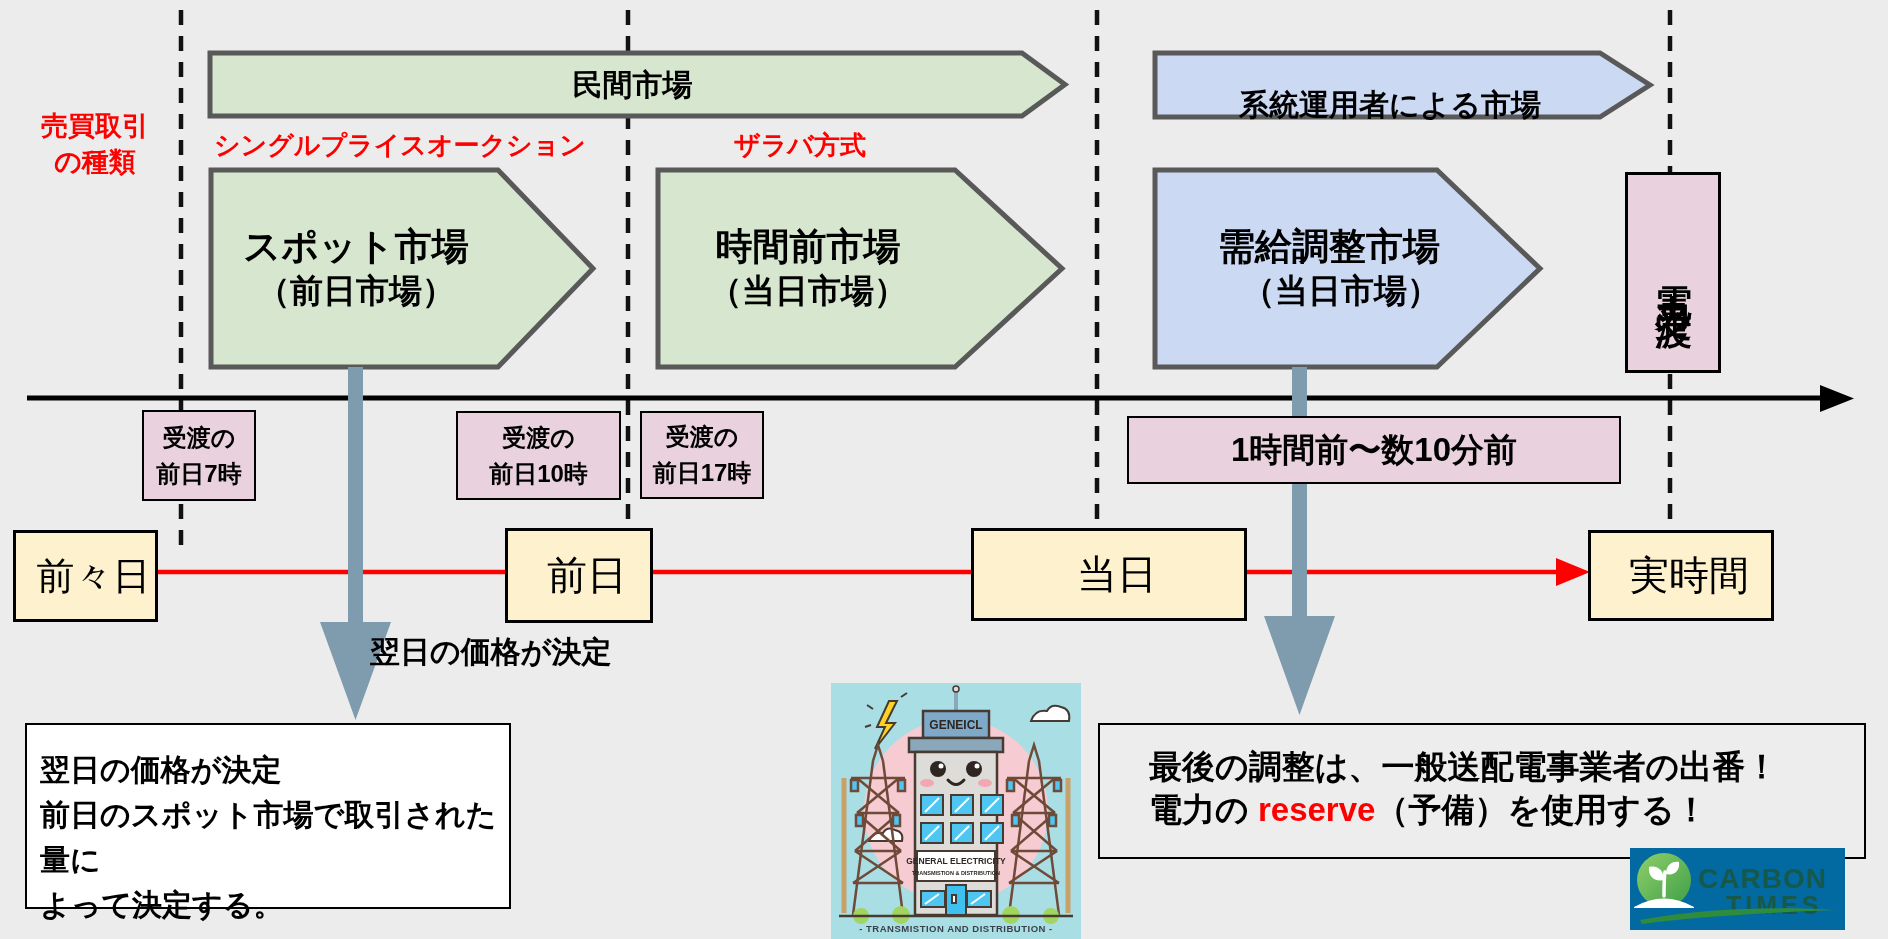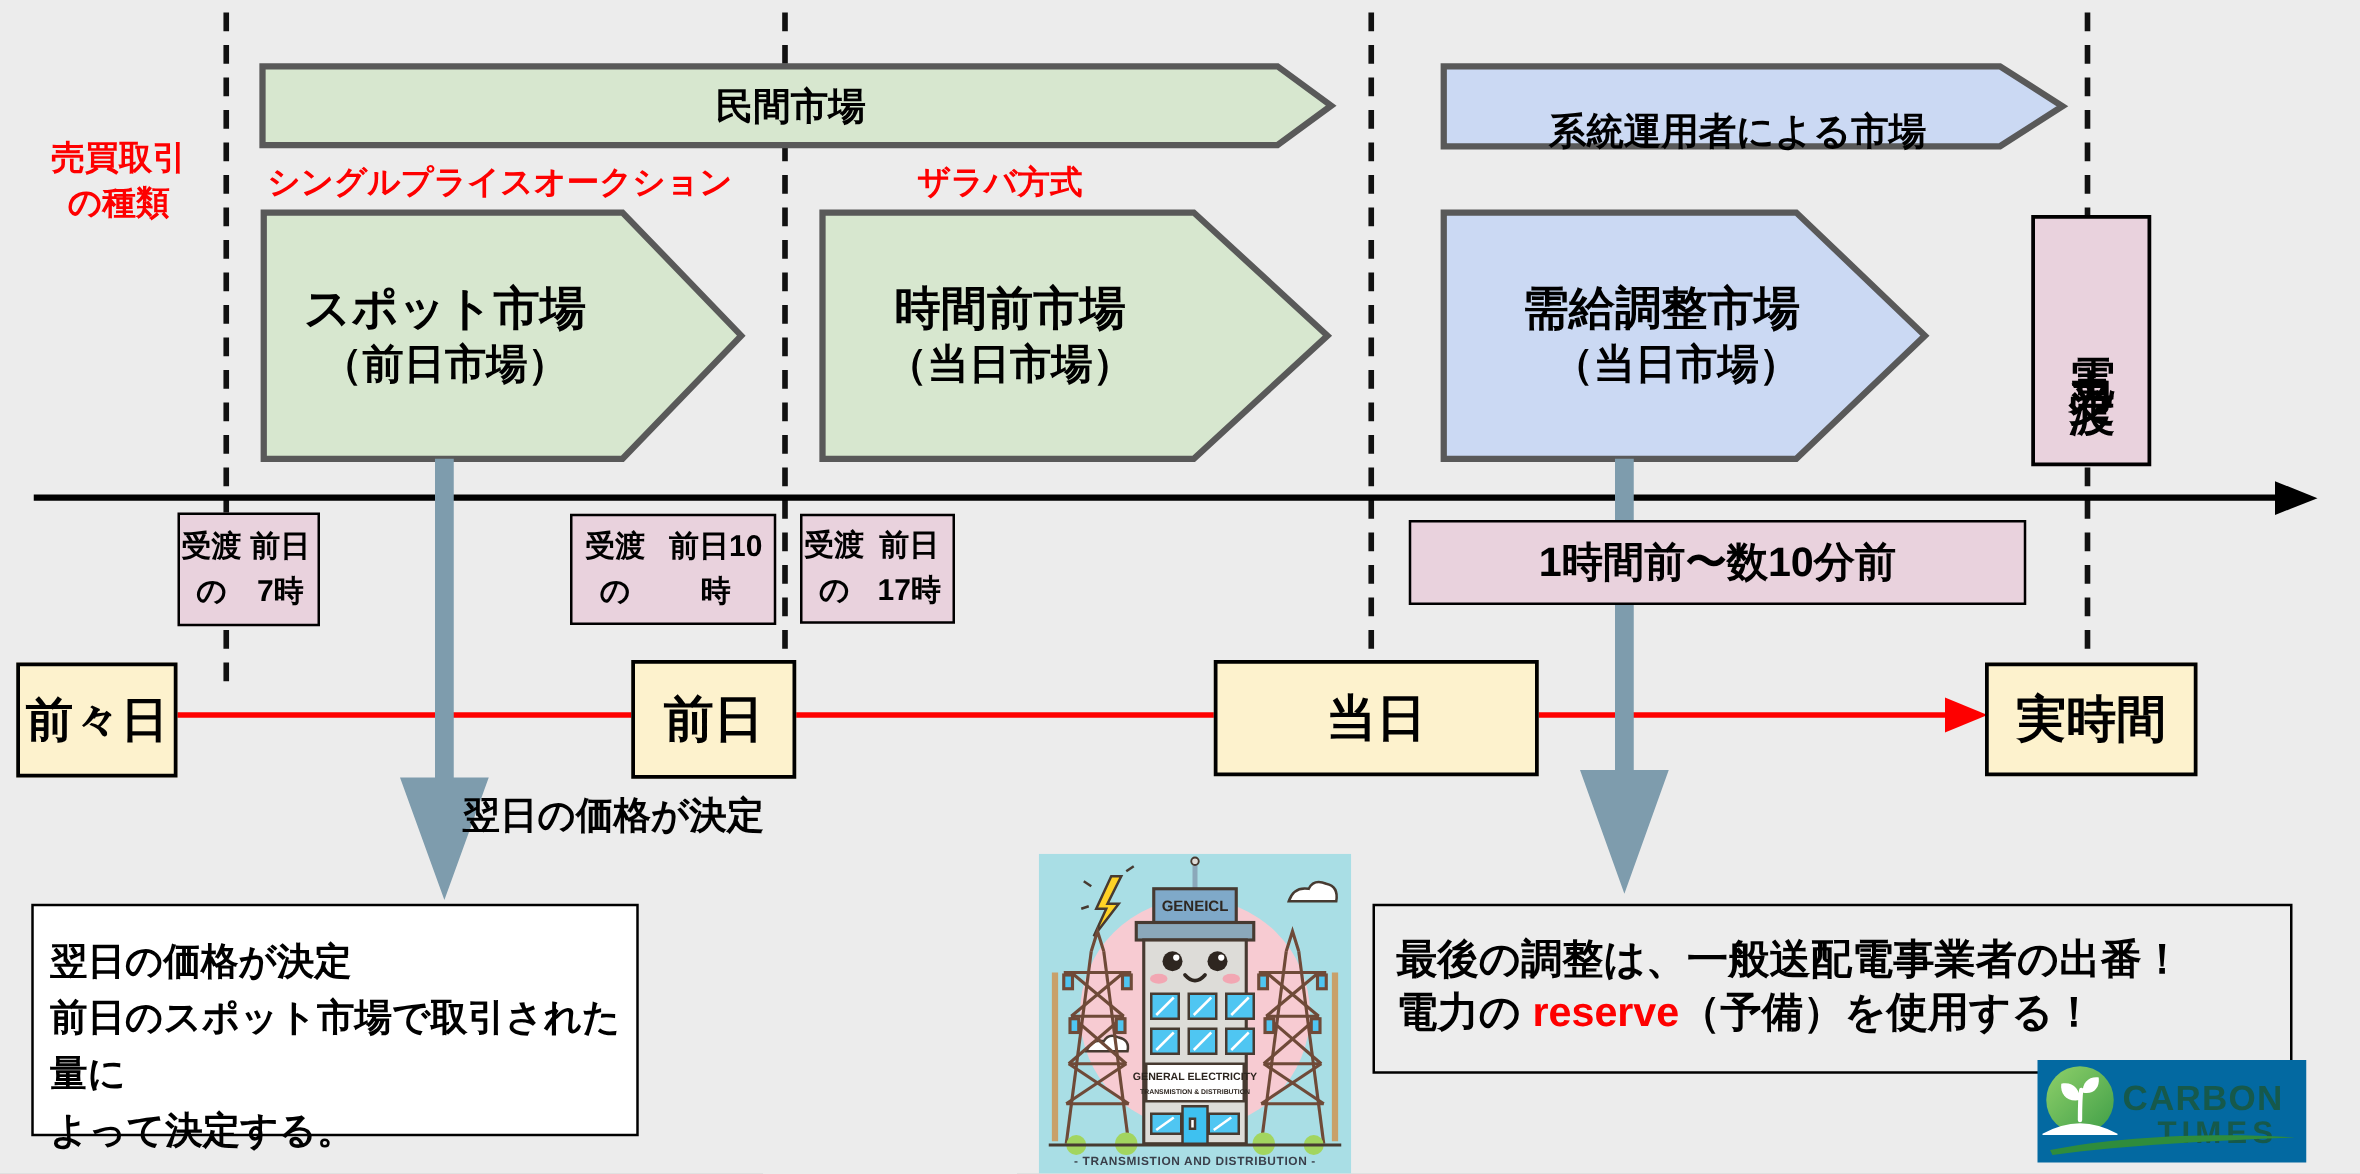--- a/index.html
+++ b/index.html
@@ -12,25 +12,25 @@
   .bold{font-weight:bold;}
   .red{color:#fe0000;}
   svg{display:block;}
   
   .banner-label{top:66px;height:38px;font-size:30px;font-weight:bold;color:#000;}
   .market-label{display:flex;flex-direction:column;align-items:center;justify-content:center;color:#000;}
   .market-name{font-size:37px;font-weight:bold;line-height:1.25;}
   .market-sub{font-size:33px;font-weight:bold;line-height:1.25;}
   
   .marker{background:#e9d2dd;border:2.5px solid #000;color:#000;font-weight:bold;
-          display:flex;flex-direction:row;align-items:center;justify-content:center;
+          display:flex;flex-direction:column;align-items:center;justify-content:center;
           font-size:24px;line-height:1.5;text-align:center;}
   
-  .day{background:#fdf2cd;border:3px solid #000;color:#000;font-weight:bold;
-       display:flex;align-items:center;justify-content:center;font-size:40px;}
+  .day{background:#fdf2cd;border:3px solid #000;color:#000;font-weight:normal;
+       display:flex;align-items:center;justify-content:center;font-size:40px;padding-left:16px;}
   .note-box{background:#ffffff;border:2px solid #000;color:#000;font-weight:bold;}
   .vtext{writing-mode:vertical-rl;text-orientation:upright;letter-spacing:8px;}
 </style>
 </head>
 <body>
 
 <div id="stage">
 
   <svg class="abs" style="left:0;top:0" width="1888" height="939" viewBox="0 0 1888 939">
 
@@ -104,21 +104,21 @@
   <div class="abs bold" style="left:370px;top:632px;font-size:30px;color:#000;">翌日の価格が決定</div>
 
   <div class="abs note-box" style="left:25px;top:723px;width:482px;height:182px;">
     <div style="margin:22px 0 0 13px;font-size:30px;line-height:45px;">
       <div>翌日の価格が決定</div>
       <div>前日のスポット市場で取引された量に</div>
       <div>よって決定する。</div>
     </div>
   </div>
 
-  <div class="abs" style="left:1098px;top:723px;width:732px;height:132px;background:#ededed;border:2.5px solid #000;color:#000;font-weight:bold;">
+  <div class="abs" style="left:1098px;top:723px;width:732px;height:132px;background:#ededed;border:2.5px solid #000;color:#000;font-weight:bold;padding-left:32px;">
     <div style="margin:20px 0 0 17px;font-size:33px;line-height:43px;">
       <div>最後の調整は、一般送配電事業者の出番！</div>
       <div><span>電力の </span><span class="red">reserve</span><span>（予備）を使用する！</span></div>
     </div>
   </div>
 
   <div class="abs" style="left:831px;top:683px;width:250px;height:256px;">
     <svg width="250" height="256" viewBox="0 0 250 256">
       <rect x="0" y="0" width="250" height="256" fill="#a9dee5"></rect>
       <circle cx="125" cy="128" r="92" fill="#f7cbd2"></circle>

